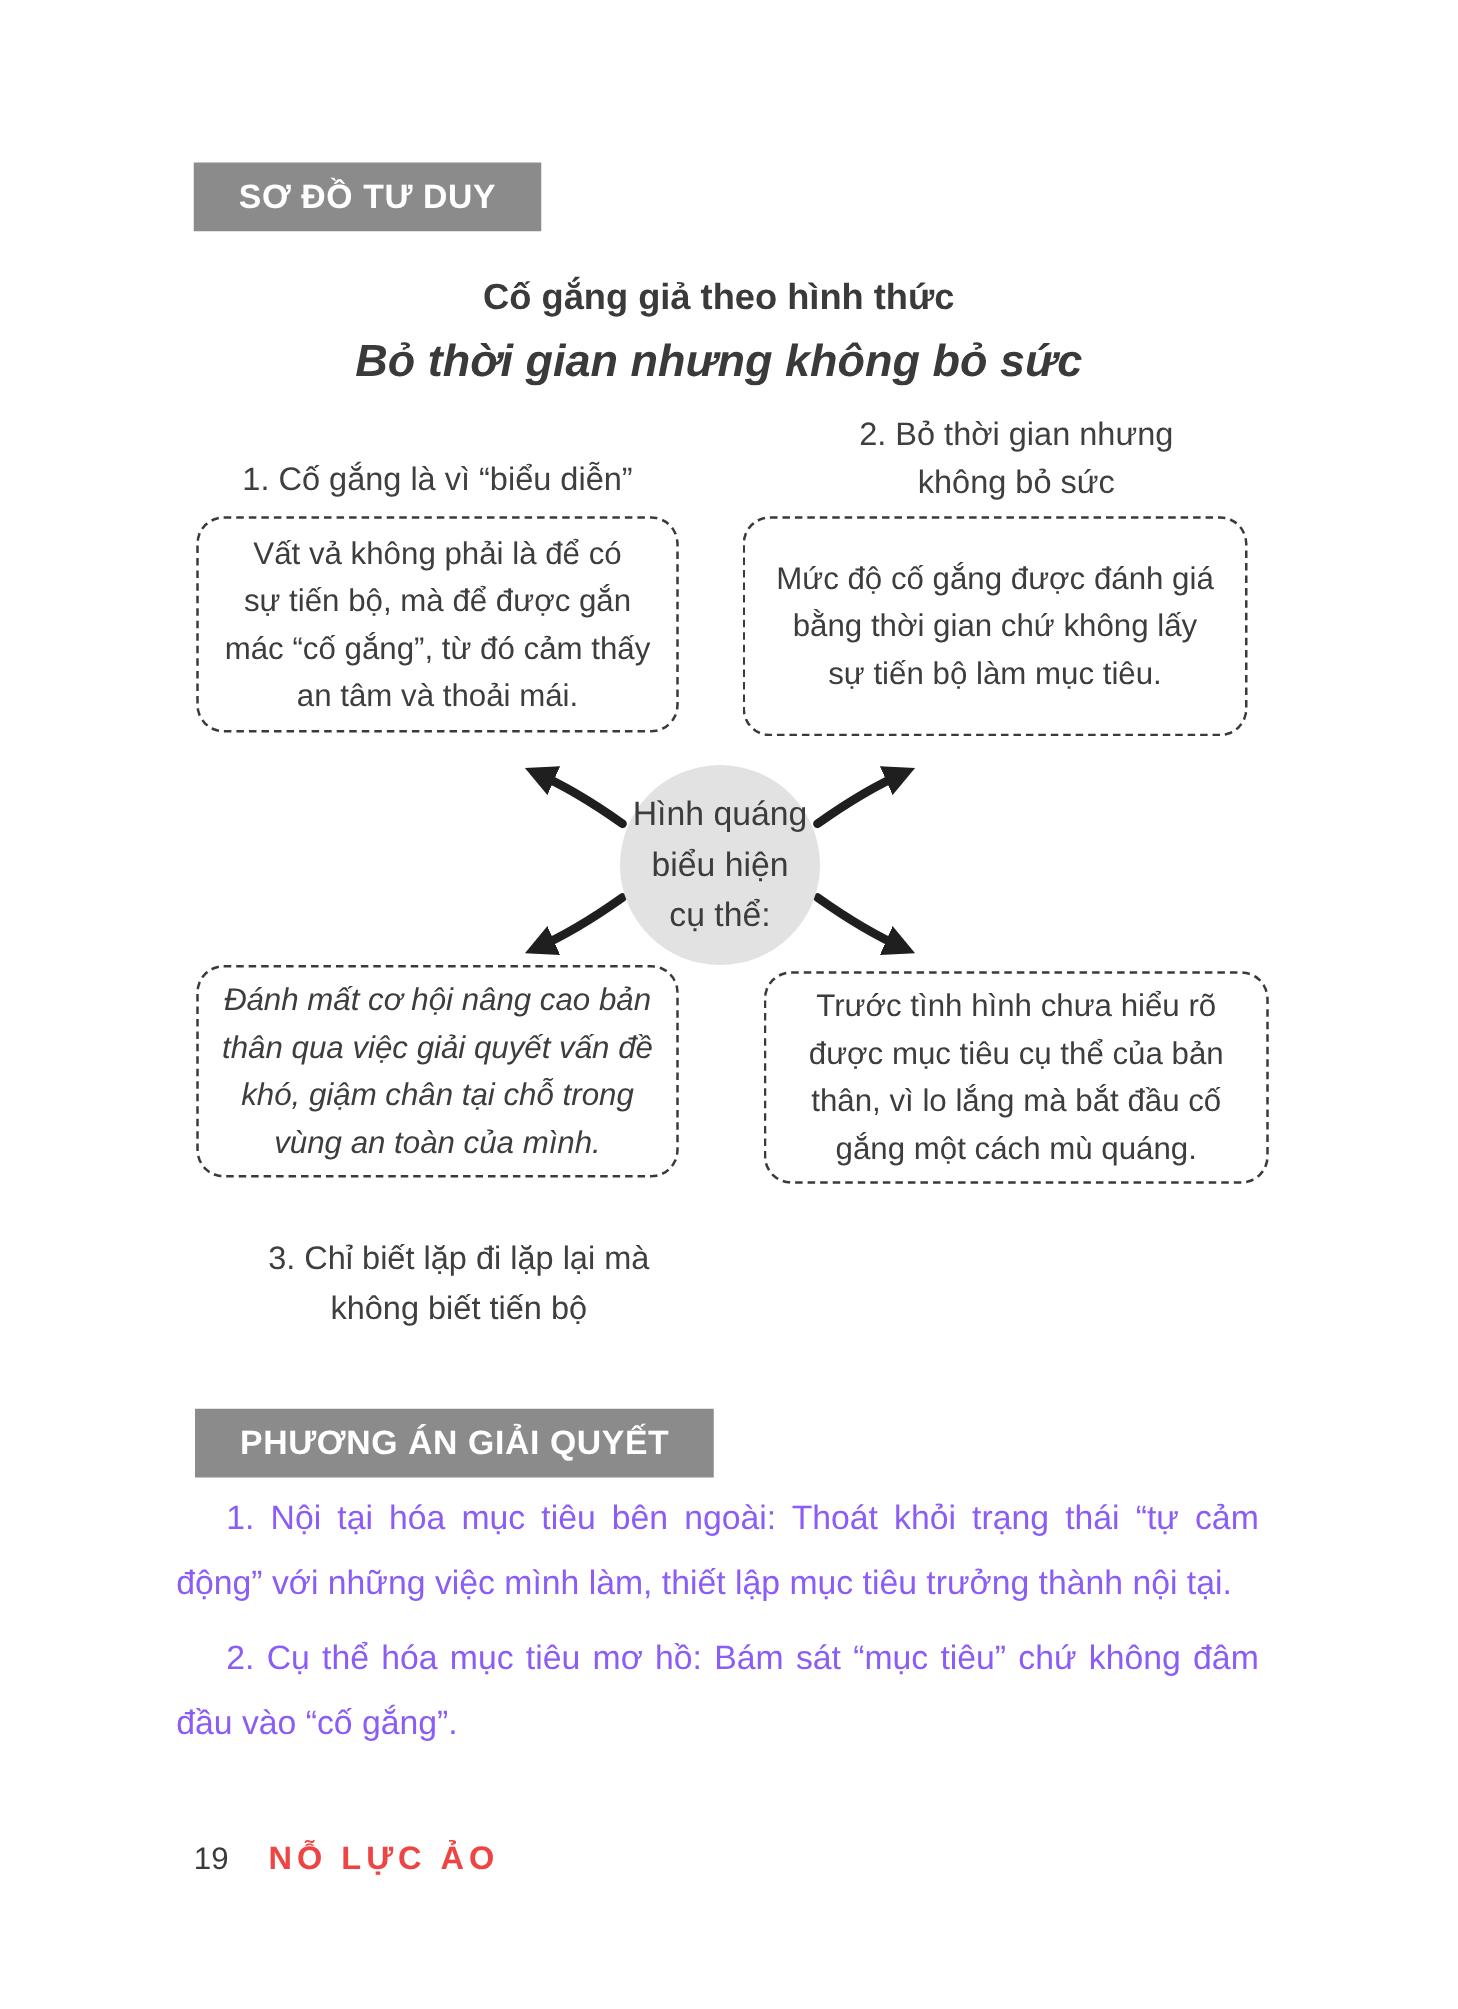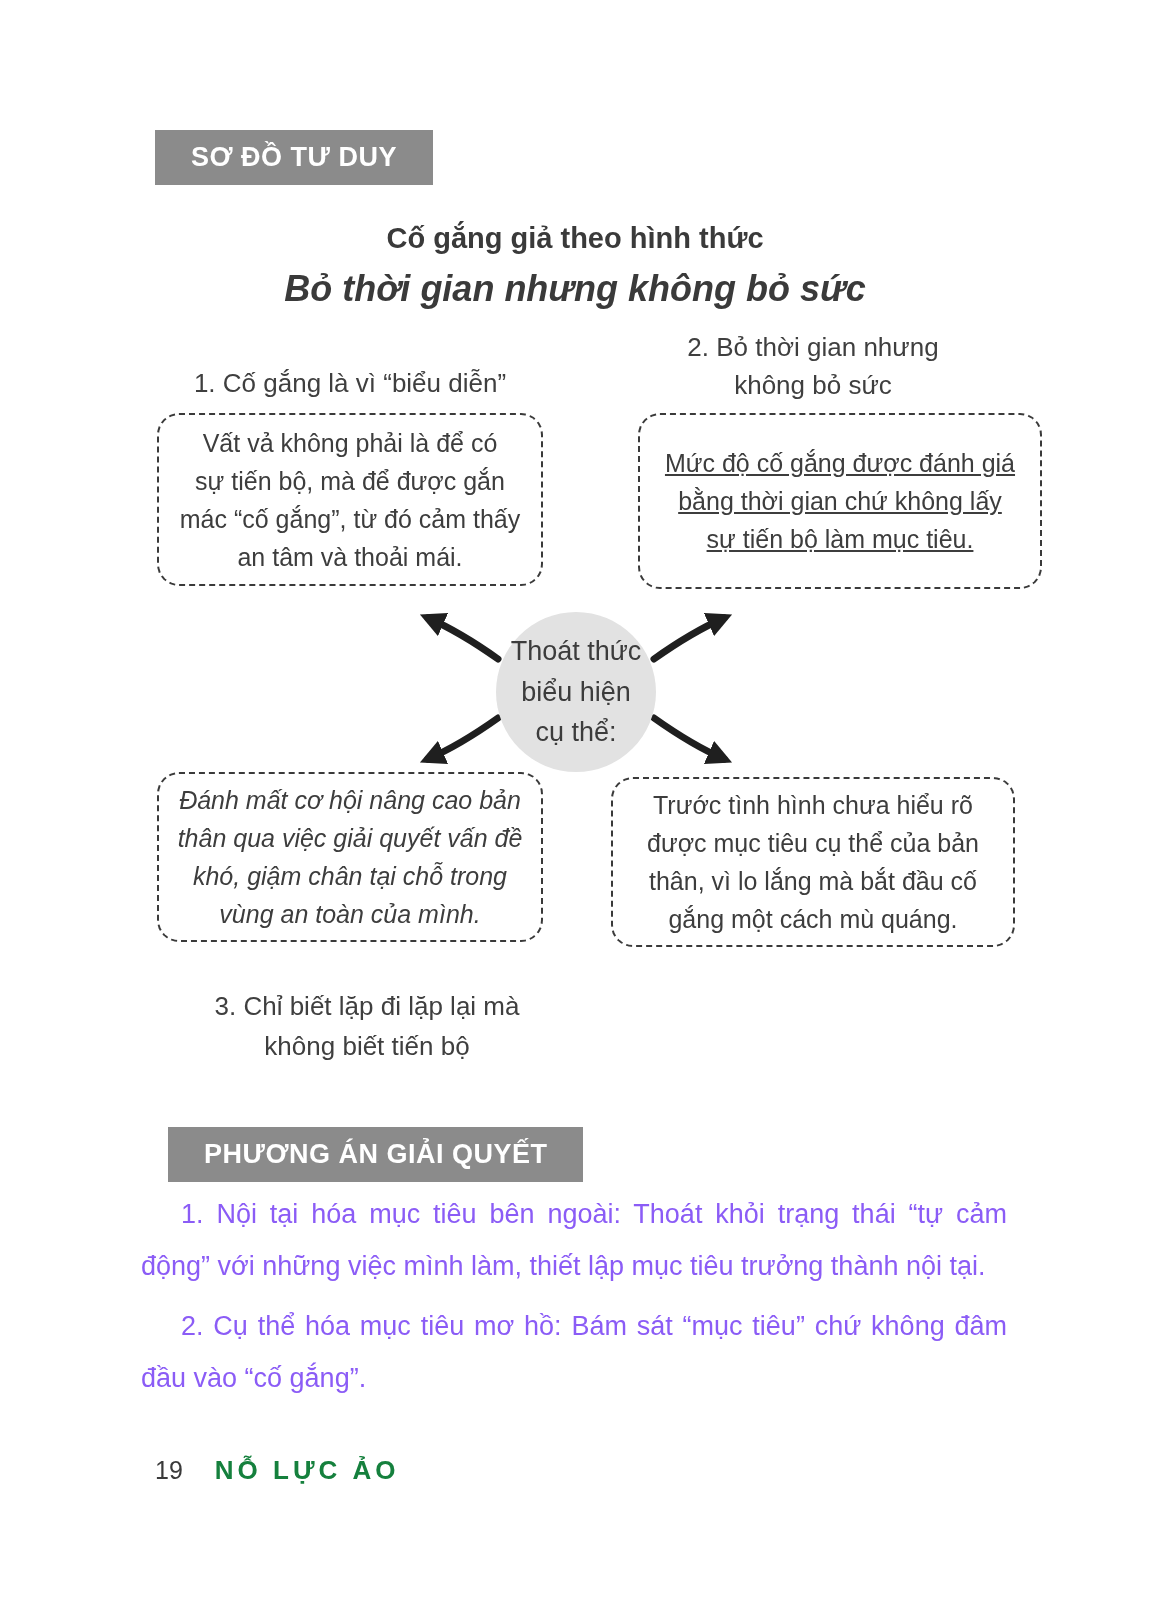--- a/index.html
+++ b/index.html
@@ -12,21 +12,21 @@
     overflow:hidden;
   }
   .abs{position:absolute;}
   .badge{
     background:#8b8b8b;color:#ffffff;
     font-weight:bold;font-size:27px;
     padding:12px 36px;letter-spacing:0.5px;
     display:inline-block;white-space:nowrap;
   }
   .badge-mindmap{left:155px;top:130px;}
-  .badge-solution{left:168px;top:1127px;}
+  .badge-solution{left:156px;top:1127px;}
   .title-line1{
     left:0;top:222px;width:1150px;text-align:center;
     font-size:29px;font-weight:bold;color:#3a3a3a;
   }
   .title-line2{
     left:0;top:268px;width:1150px;text-align:center;
     font-size:36px;font-weight:bold;font-style:italic;color:#3a3a3a;
   }
   .branch-label{
     font-size:26px;color:#3f3f3f;text-align:center;
@@ -38,21 +38,21 @@
   .label-4{left:595px;top:986px;width:440px;line-height:40px;}
   .dashed-box{
     border:2px dashed #3a3a3a;border-radius:22px;
     display:flex;align-items:center;justify-content:center;
     text-align:center;font-size:25px;line-height:1.52;
     color:#3d3d3d;white-space:pre-line;
     box-sizing:border-box;padding:6px 10px;
     background:#ffffff;
   }
   .box-1{left:157px;top:413px;width:386px;height:173px;}
-  .box-2{left:638px;top:413px;width:404px;height:176px;text-decoration:underline;}
+  .box-2{left:594px;top:413px;width:404px;height:176px;}
   .box-3{left:157px;top:772px;width:386px;height:170px;font-style:italic;}
   .box-4{left:611px;top:777px;width:404px;height:170px;}
   .center-circle{
     left:496px;top:612px;width:160px;height:160px;
     border-radius:50%;background:#e2e2e2;
     display:flex;align-items:center;justify-content:center;
     text-align:center;font-size:27px;line-height:1.5;
     color:#3c3c3c;white-space:pre-line;
   }
   .arrows-svg{left:380px;top:585px;}
@@ -60,21 +60,21 @@
     left:141px;width:866px;
     font-size:27px;line-height:52px;color:#8b5cf6;
     text-align:justify;text-indent:40px;
   }
   .para-1{top:1188px;}
   .para-2{top:1300px;}
   .footer{
     left:155px;top:1455px;display:flex;align-items:baseline;gap:32px;
   }
   .footer .page-num{font-size:25px;color:#3a3a3a;}
-  .footer .book-title{font-size:26px;font-weight:bold;letter-spacing:4px;color:#15803d;}
+  .footer .book-title{font-size:26px;font-weight:bold;letter-spacing:4px;color:#ef4444;margin-top:16px;}
 </style>
 </head>
 <body>
 
 <div class="page">
 
   <div class="abs badge badge-mindmap">SƠ ĐỒ TƯ DUY</div>
 
   <div class="abs title-line1">Cố gắng giả theo hình thức</div>
 
@@ -99,21 +99,21 @@
       <marker id="ah" viewBox="0 0 10 10" refX="6.5" refY="5" markerWidth="3.6" markerHeight="3.6" orient="auto-start-reverse">
         <path d="M0,0 L10,5 L0,10 z" fill="#1f1f1f"></path>
       </marker>
     </defs>
     <path d="M118,74 Q80,47 48,33" fill="none" stroke="#1f1f1f" stroke-width="7" stroke-linecap="round" marker-end="url(#ah)"></path>
     <path d="M274,74 Q312,47 344,33" fill="none" stroke="#1f1f1f" stroke-width="7" stroke-linecap="round" marker-end="url(#ah)"></path>
     <path d="M118,133 Q80,160 48,174" fill="none" stroke="#1f1f1f" stroke-width="7" stroke-linecap="round" marker-end="url(#ah)"></path>
     <path d="M274,133 Q312,160 344,174" fill="none" stroke="#1f1f1f" stroke-width="7" stroke-linecap="round" marker-end="url(#ah)"></path>
   </svg>
 
-  <div class="abs center-circle">Thoát thức
+  <div class="abs center-circle">Hình quáng
 biểu hiện
 cụ thể:</div>
 
   <div class="abs dashed-box box-3">Đánh mất cơ hội nâng cao bản
 thân qua việc giải quyết vấn đề
 khó, giậm chân tại chỗ trong
 vùng an toàn của mình.</div>
 
   <div class="abs dashed-box box-4">Trước tình hình chưa hiểu rõ
 được mục tiêu cụ thể của bản

